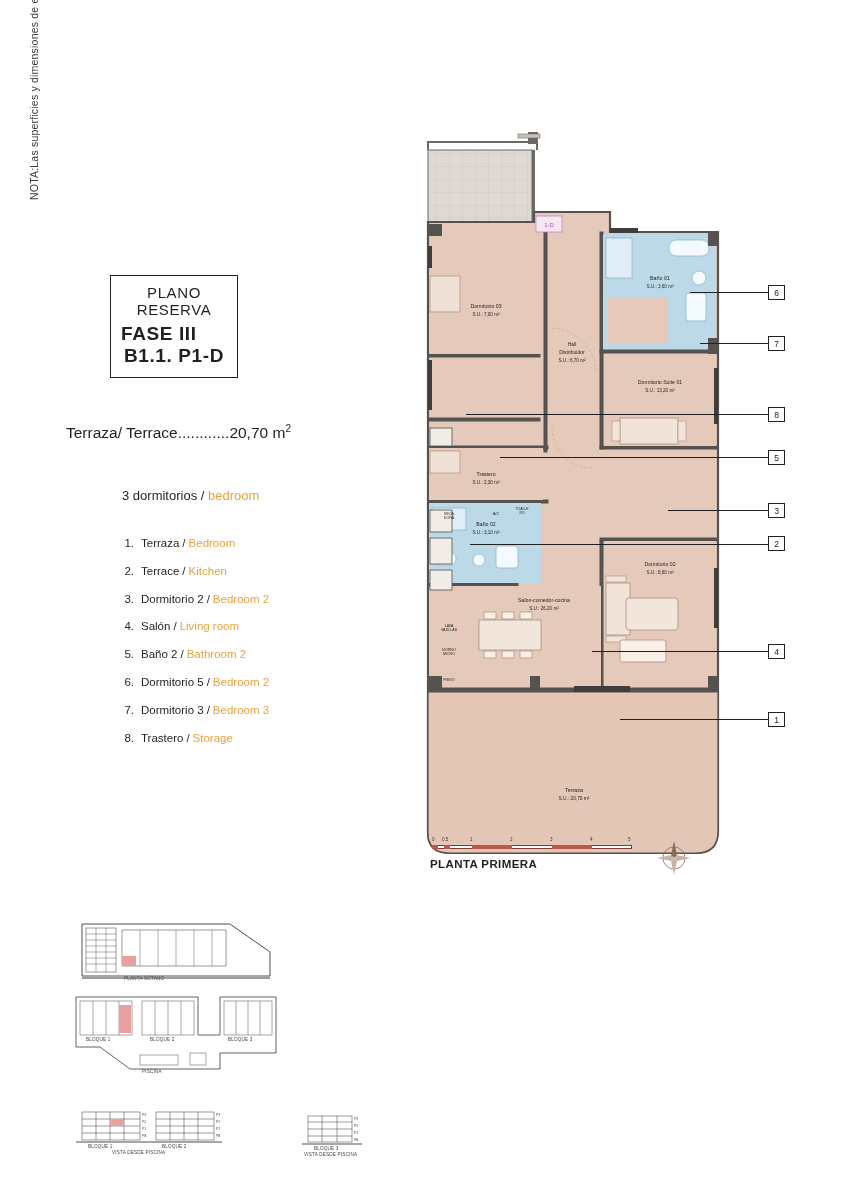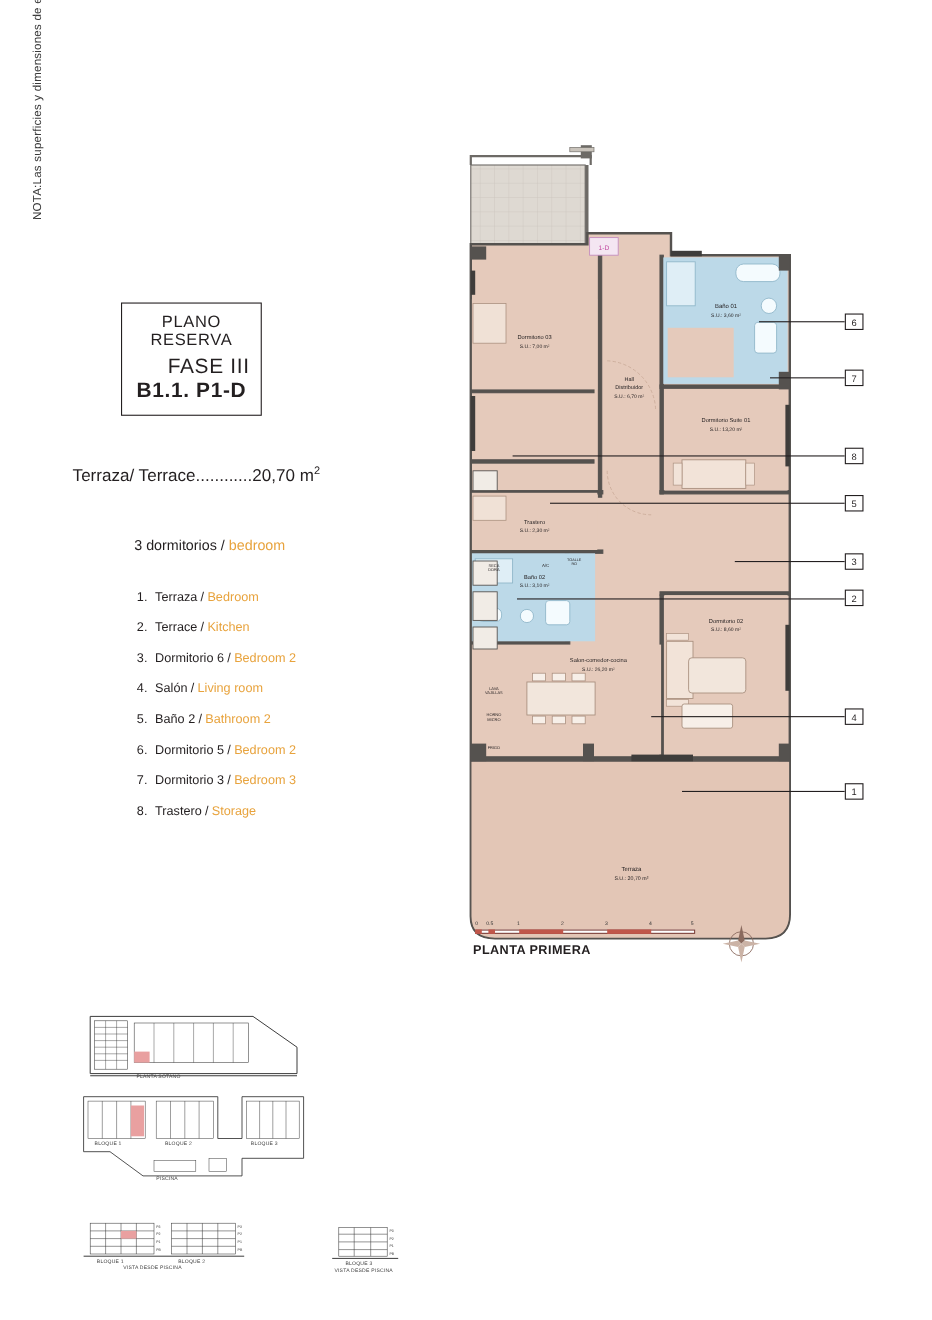--- a/index.html
+++ b/index.html
@@ -45,23 +45,23 @@
     box-sizing: border-box;
   }
   .title-box .t1 {
     font-size: 15px;
     letter-spacing: 0.6px;
     text-align: center;
     margin-bottom: 5px;
   }
   .title-box .t2 {
     font-size: 19px;
-    font-weight: normal;
+    font-weight: bold;
     letter-spacing: 0.6px;
-    text-align: right;
+    text-align: left;
     line-height: 1.15;
   }
   .title-box .t3 {
     font-size: 19px;
     font-weight: bold;
     letter-spacing: 0.6px;
     text-align: center;
     line-height: 1.15;
   }
 
@@ -190,21 +190,21 @@
       <span class="en">Bedroom</span>
     </div>
     <div class="row">
       <span class="num">2.</span>
       <span class="es">Terrace</span>
       <span class="sep">/</span>
       <span class="en">Kitchen</span>
     </div>
     <div class="row">
       <span class="num">3.</span>
-      <span class="es">Dormitorio 6</span>
+      <span class="es">Dormitorio 2</span>
       <span class="sep">/</span>
       <span class="en">Bedroom 2</span>
     </div>
     <div class="row">
       <span class="num">4.</span>
       <span class="es">Salón</span>
       <span class="sep">/</span>
       <span class="en">Living room</span>
     </div>
     <div class="row">

